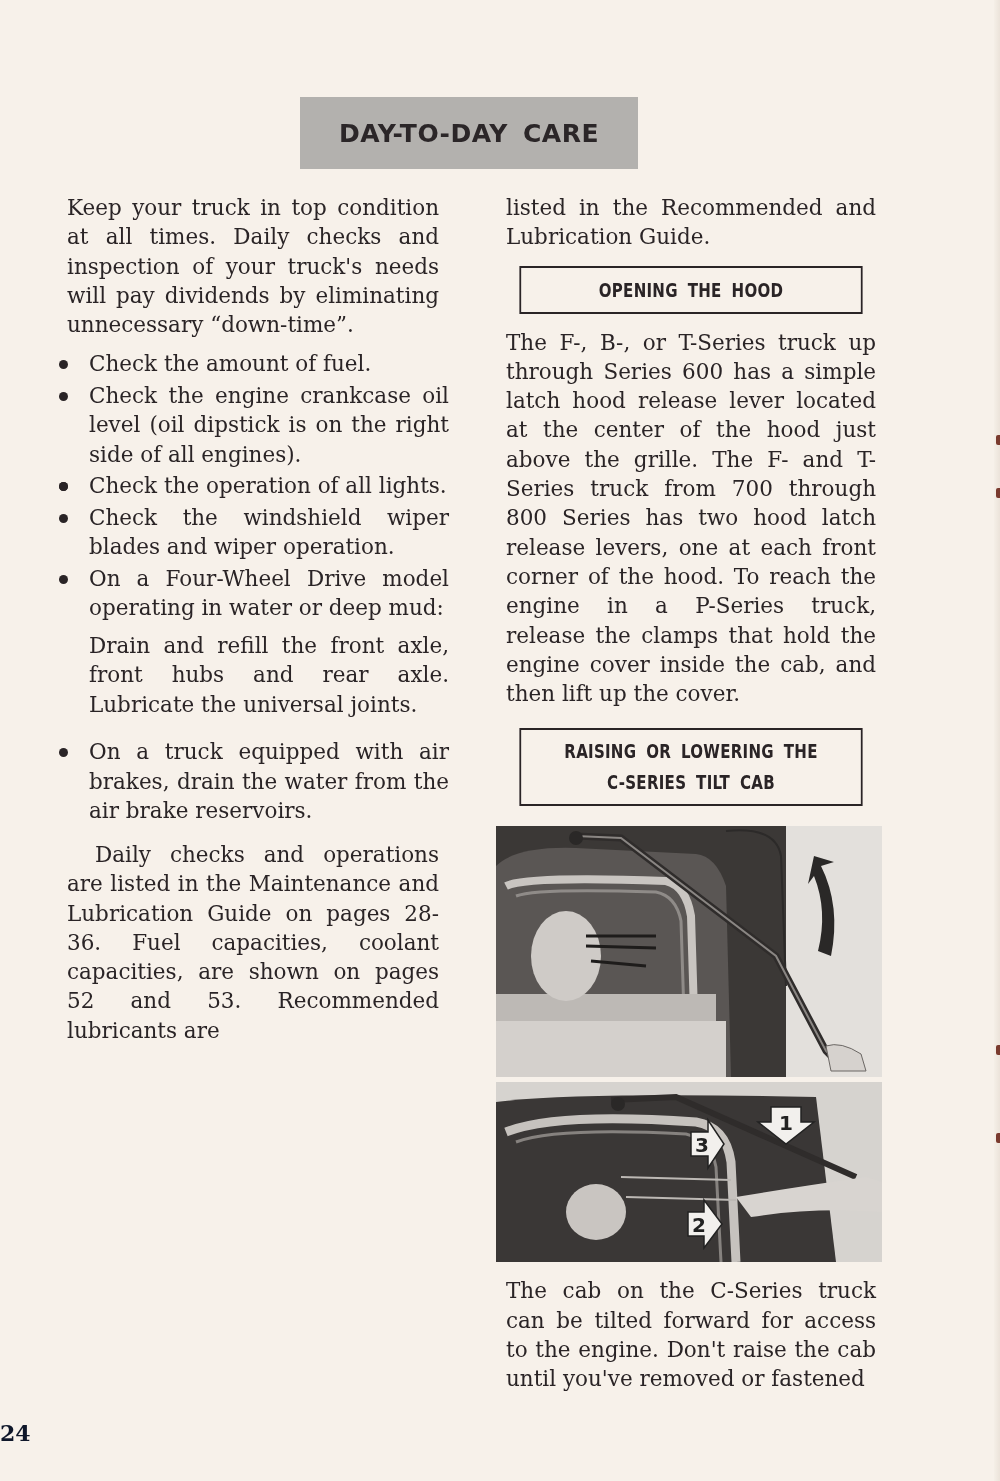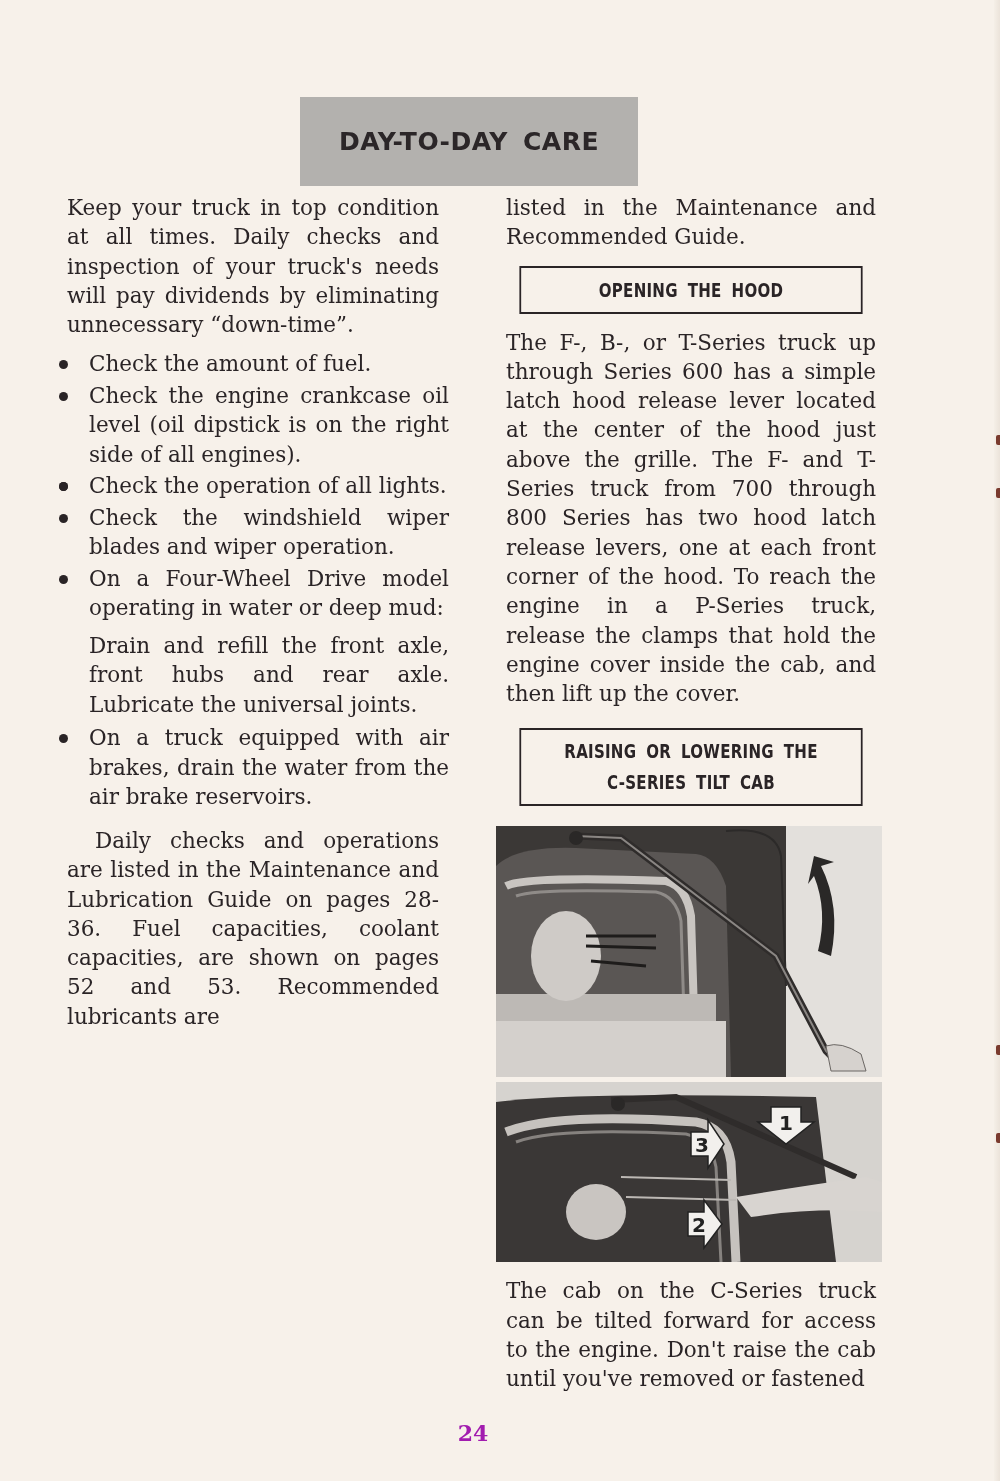--- a/index.html
+++ b/index.html
@@ -23,21 +23,21 @@
     .edge-mark {
       position: absolute;
       right: 0;
       width: 4px; height: 10px;
       background: #7a3a2e;
       border-radius: 2px 0 0 2px;
     }
     .title-banner {
       position: absolute;
       left: 300px; top: 97px;
-      width: 338px; height: 89px;
+      width: 338px; height: 72px;
       background: #b3b1ae;
       display: flex;
       align-items: center;
       justify-content: center;
     }
     .title-banner span {
       font-family: "DejaVu Sans", sans-serif;
       font-weight: bold;
       font-size: 25px;
       letter-spacing: 0.5px;
@@ -107,25 +107,24 @@
       background: #6f6c6a;
       overflow: hidden;
     }
     .photo-1 { height: 251px; margin-top: 0; }
     .photo-2 { height: 180px; margin-top: 5px; margin-bottom: 14px; }
     .photo svg { display: block; }
     .page-number {
       position: absolute;
       left: 0; width: 946px;
       top: 1420px;
-      text-align: center;
       font-family: "DejaVu Serif", serif;
       font-weight: bold;
       font-size: 22px;
-      color: #a21caf;
+      color: #0f172a;
     }
   </style>
 </head>
 <body>
 
 <div class="page-edge"></div>
 <div class="edge-mark" style="top:435px"></div>
 <div class="edge-mark" style="top:488px"></div>
 <div class="edge-mark" style="top:1045px"></div>
 <div class="edge-mark" style="top:1133px"></div>
@@ -140,28 +139,28 @@
     <li><span class="bullet-dot"></span><span>Check the amount of fuel.</span></li>
     <li><span class="bullet-dot"></span><span>Check the engine crankcase oil level (oil dipstick is on the right side of all engines).</span></li>
     <li><span class="bullet-dot"></span></li>
     <li><span class="bullet-dot"></span><span>Check the operation of all lights.</span></li>
     <li><span class="bullet-dot"></span><span>Check the windshield wiper blades and wiper operation.</span></li>
     <li><span class="bullet-dot"></span><span>On a Four-Wheel Drive model operating in water or deep mud:</span></li>
   </ul>
   <div class="bullets" style="margin-top:8px">
     <span class="sub-note">Drain and refill the front axle, front hubs and rear axle. Lubricate the universal joints.</span>
   </div>
-  <ul class="bullets" style="margin-top:4px">
+  <ul class="bullets" style="margin-top:18px">
     <li><span class="bullet-dot"></span><span>On a truck equipped with air brakes, drain the water from the air brake reservoirs.</span></li>
   </ul>
   <p class="indent closing">Daily checks and operations are listed in the Maintenance and Lubrication Guide on pages 28-36. Fuel capacities, coolant capacities, are shown on pages 52 and 53. Recommended lubricants are</p>
 </div>
 
 <div class="col col-right">
-  <p>listed in the Maintenance and Recommended Guide.</p>
+  <p>listed in the Recommended and Lubrication Guide.</p>
 
   <div class="box-heading box-hood">
     <span>OPENING THE HOOD</span>
   </div>
   <p>The F-, B-, or T-Series truck up through Series 600 has a simple latch hood release lever located at the center of the hood just above the grille. The F- and T-Series truck from 700 through 800 Series has two hood latch release levers, one at each front corner of the hood. To reach the engine in a P-Series truck, release the clamps that hold the engine cover inside the cab, and then lift up the cover.</p>
 
   <div class="box-heading box-tilt">
     <div>RAISING OR LOWERING THE</div>
     <div>C-SERIES TILT CAB</div>
   </div>

